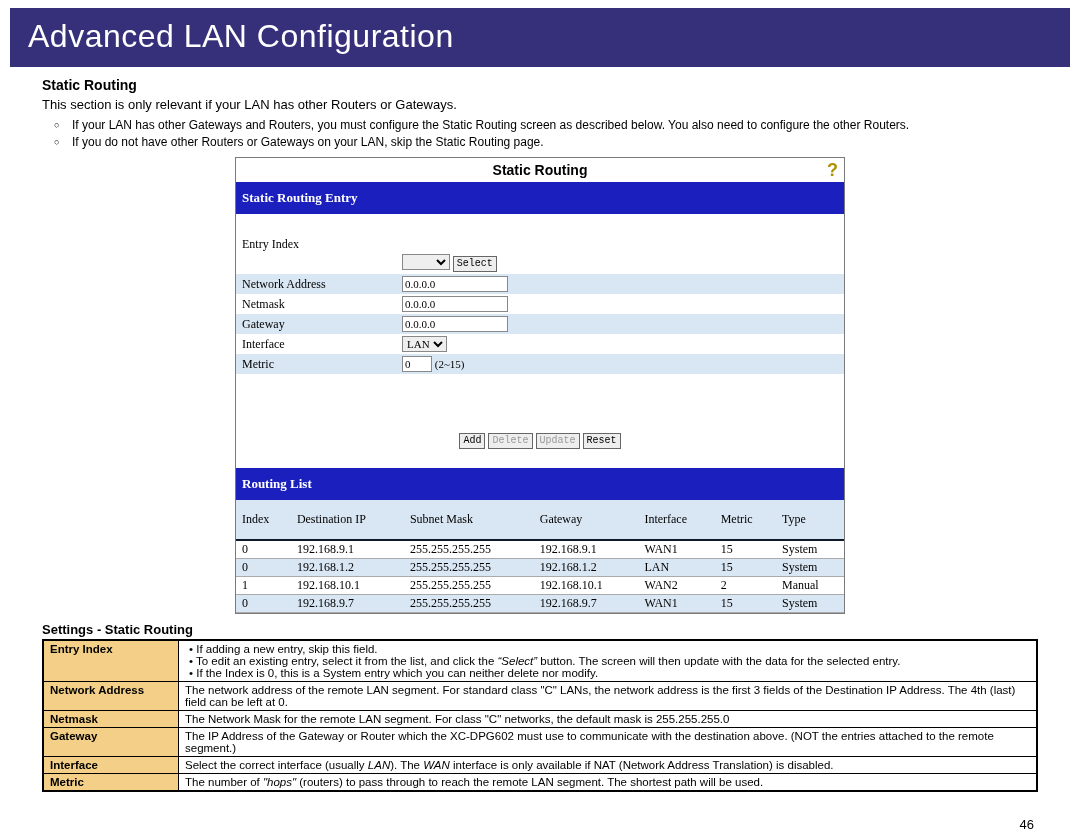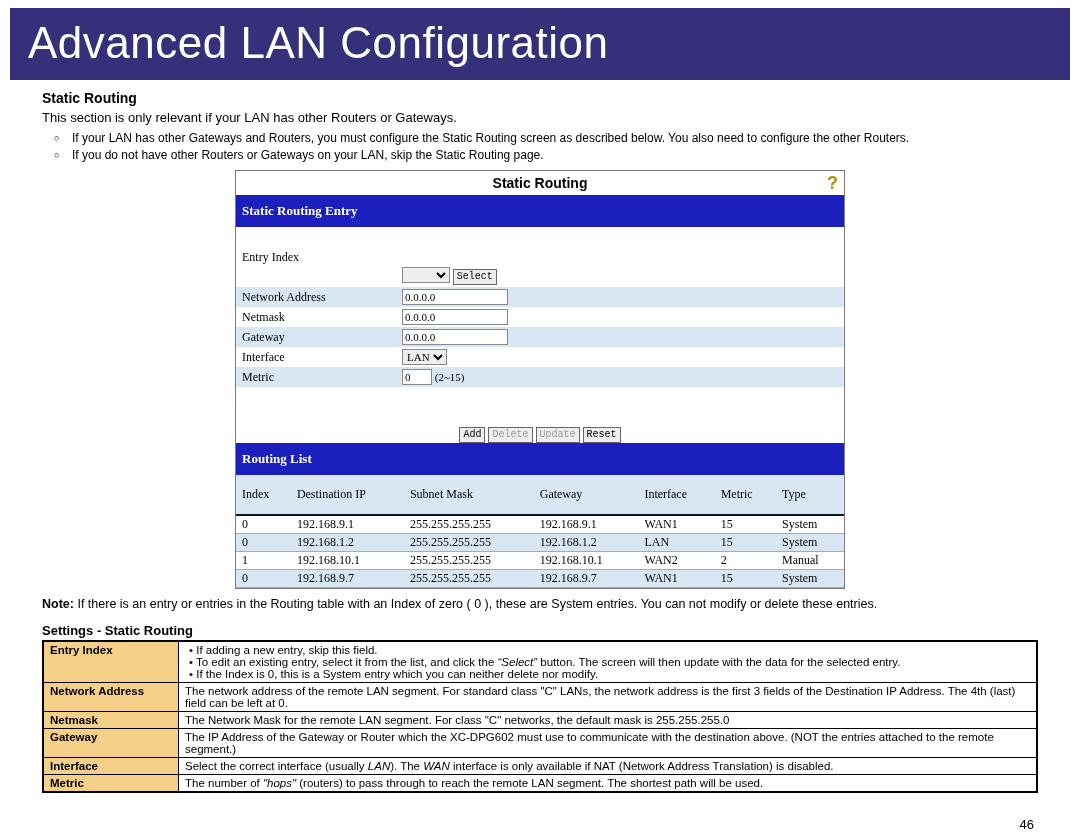--- a/index.html
+++ b/index.html
@@ -12,21 +12,21 @@
   }
   .page {
     width: 1080px;
     height: 834px;
     position: relative;
     box-sizing: border-box;
   }
   .title-bar {
     background: #36307a;
     color: #fff;
-    font-size: 44px;
+    font-size: 32px;
     font-weight: 400;
     padding: 10px 18px 12px 18px;
     margin: 8px 10px 10px 10px;
     font-family: "Segoe UI", "Trebuchet MS", Arial, sans-serif;
     letter-spacing: 0.5px;
   }
   .content {
     padding: 0 42px 0 42px;
   }
   .section-title {
@@ -127,21 +127,21 @@
     height: 16px;
     line-height: 14px;
     cursor: pointer;
     margin-top: 40px;
   }
   .btn-small.disabled {
     color: #999;
   }
   .btn-row {
     text-align: center;
-    padding: 0 0;
+    padding: 19px 0;
   }
   .route-table {
     width: 100%;
     border-collapse: collapse;
     font-family: "Times New Roman", serif;
     font-size: 12px;
   }
   .route-table th {
     background: #d9e6f3;
     text-align: left;
@@ -303,23 +303,20 @@
               <td>255.255.255.255</td>
               <td>192.168.9.7</td>
               <td>WAN1</td>
               <td>15</td>
               <td>System</td>
             </tr>
           </tbody>
       </table>
     </div>
 
-    <div class="note-line">
-      <b>Note:</b><span> If there is an entry or entries in the Routing table with an Index of zero ( 0 ), these are System entries. You can not modify or delete these entries.</span>
-    </div>
 
     <div class="settings-title">Settings - Static Routing</div>
     <table class="settings-table">
       <tbody id="settings-body">
           <tr>
             <td class="key">Entry Index</td>
             <td>
               <ul>
                 <li>If adding a new entry, skip this field.</li>
                 <li>To edit an existing entry, select it from the list, and click the <em>“Select”</em> button. The screen will then update with the data for the selected entry.</li>

